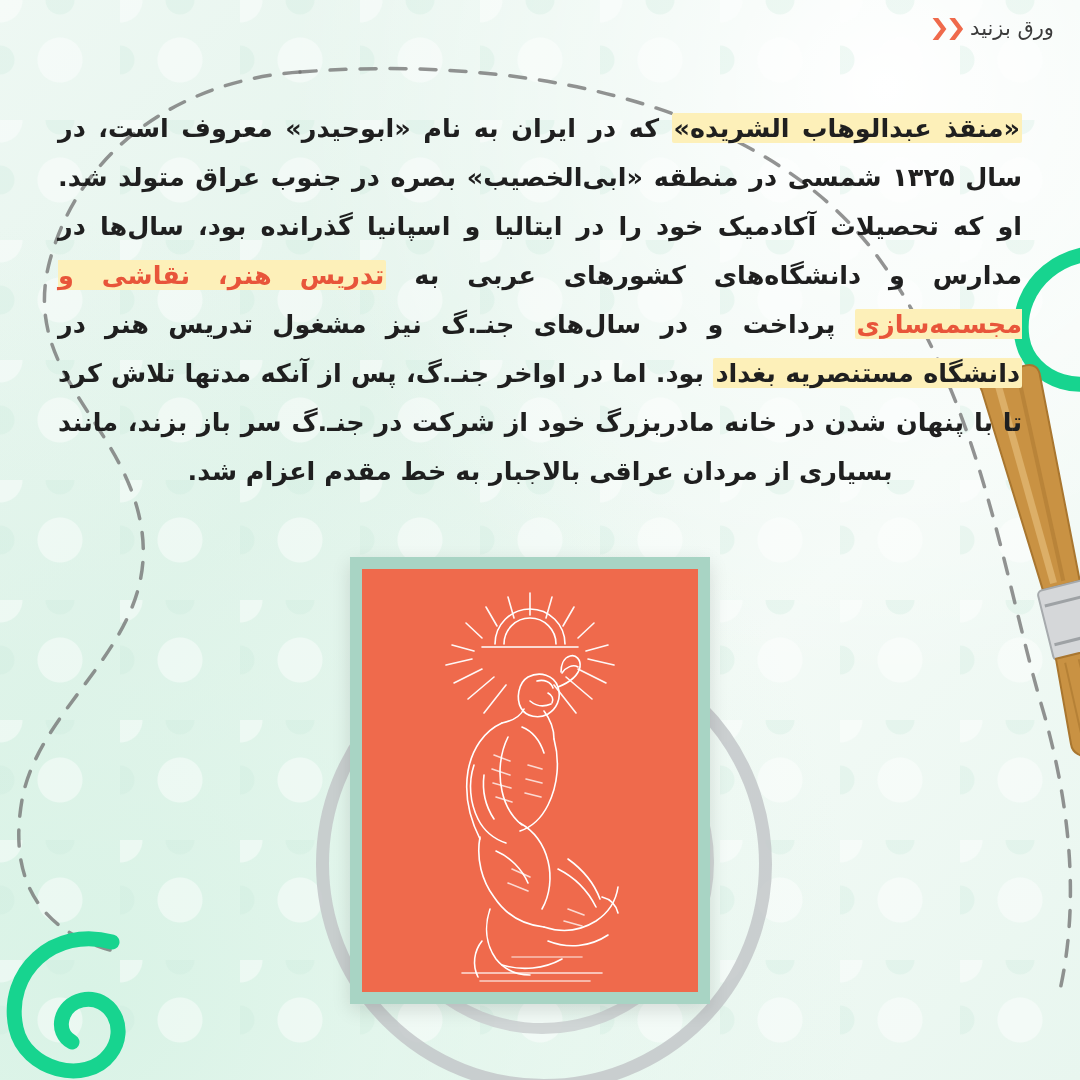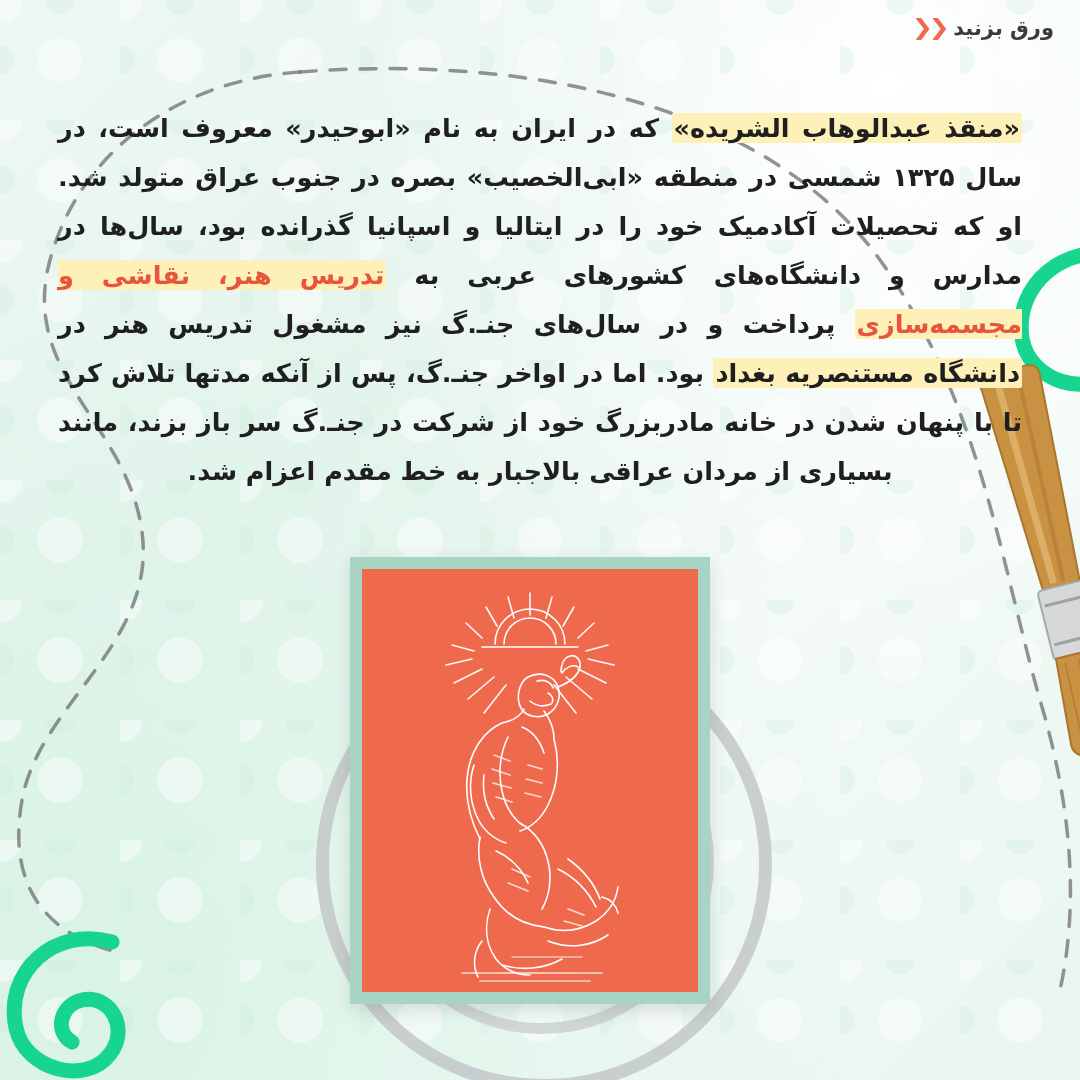--- a/index.html
+++ b/index.html
@@ -51,21 +51,21 @@
     position: absolute;
     top: 16px;
     right: 26px;
     display: flex;
     align-items: center;
     gap: 10px;
     z-index: 6;
   }
   .swipe-text {
     font-size: 21px;
-    font-weight: bold;
+    font-weight: normal;
     color: #3b3b3b;
     letter-spacing: 0.5px;
   }
   .swipe-arrows {
     color: #ef6a4c;
     font-size: 22px;
     line-height: 1;
     letter-spacing: -4px;
     transform: scaleX(1.15);
   }

